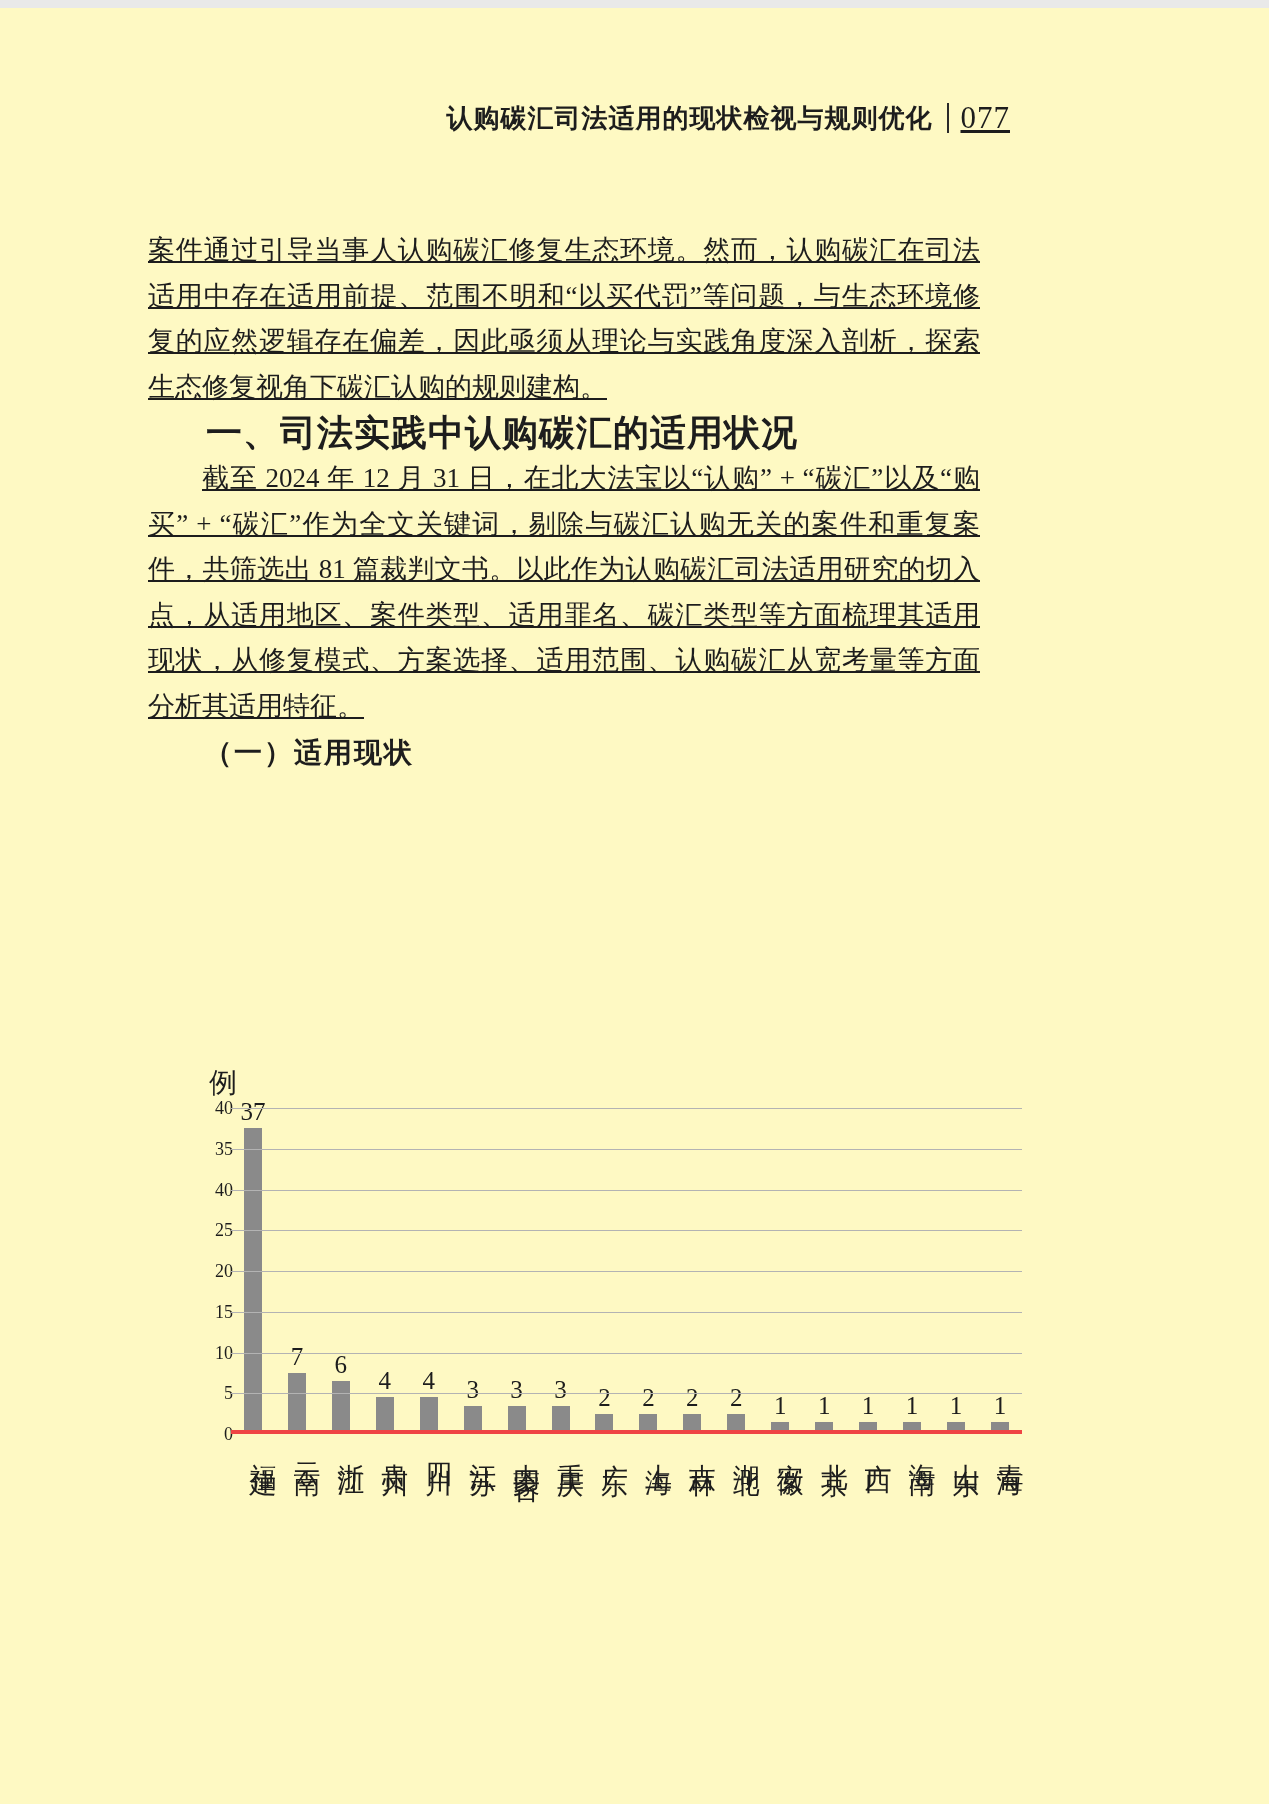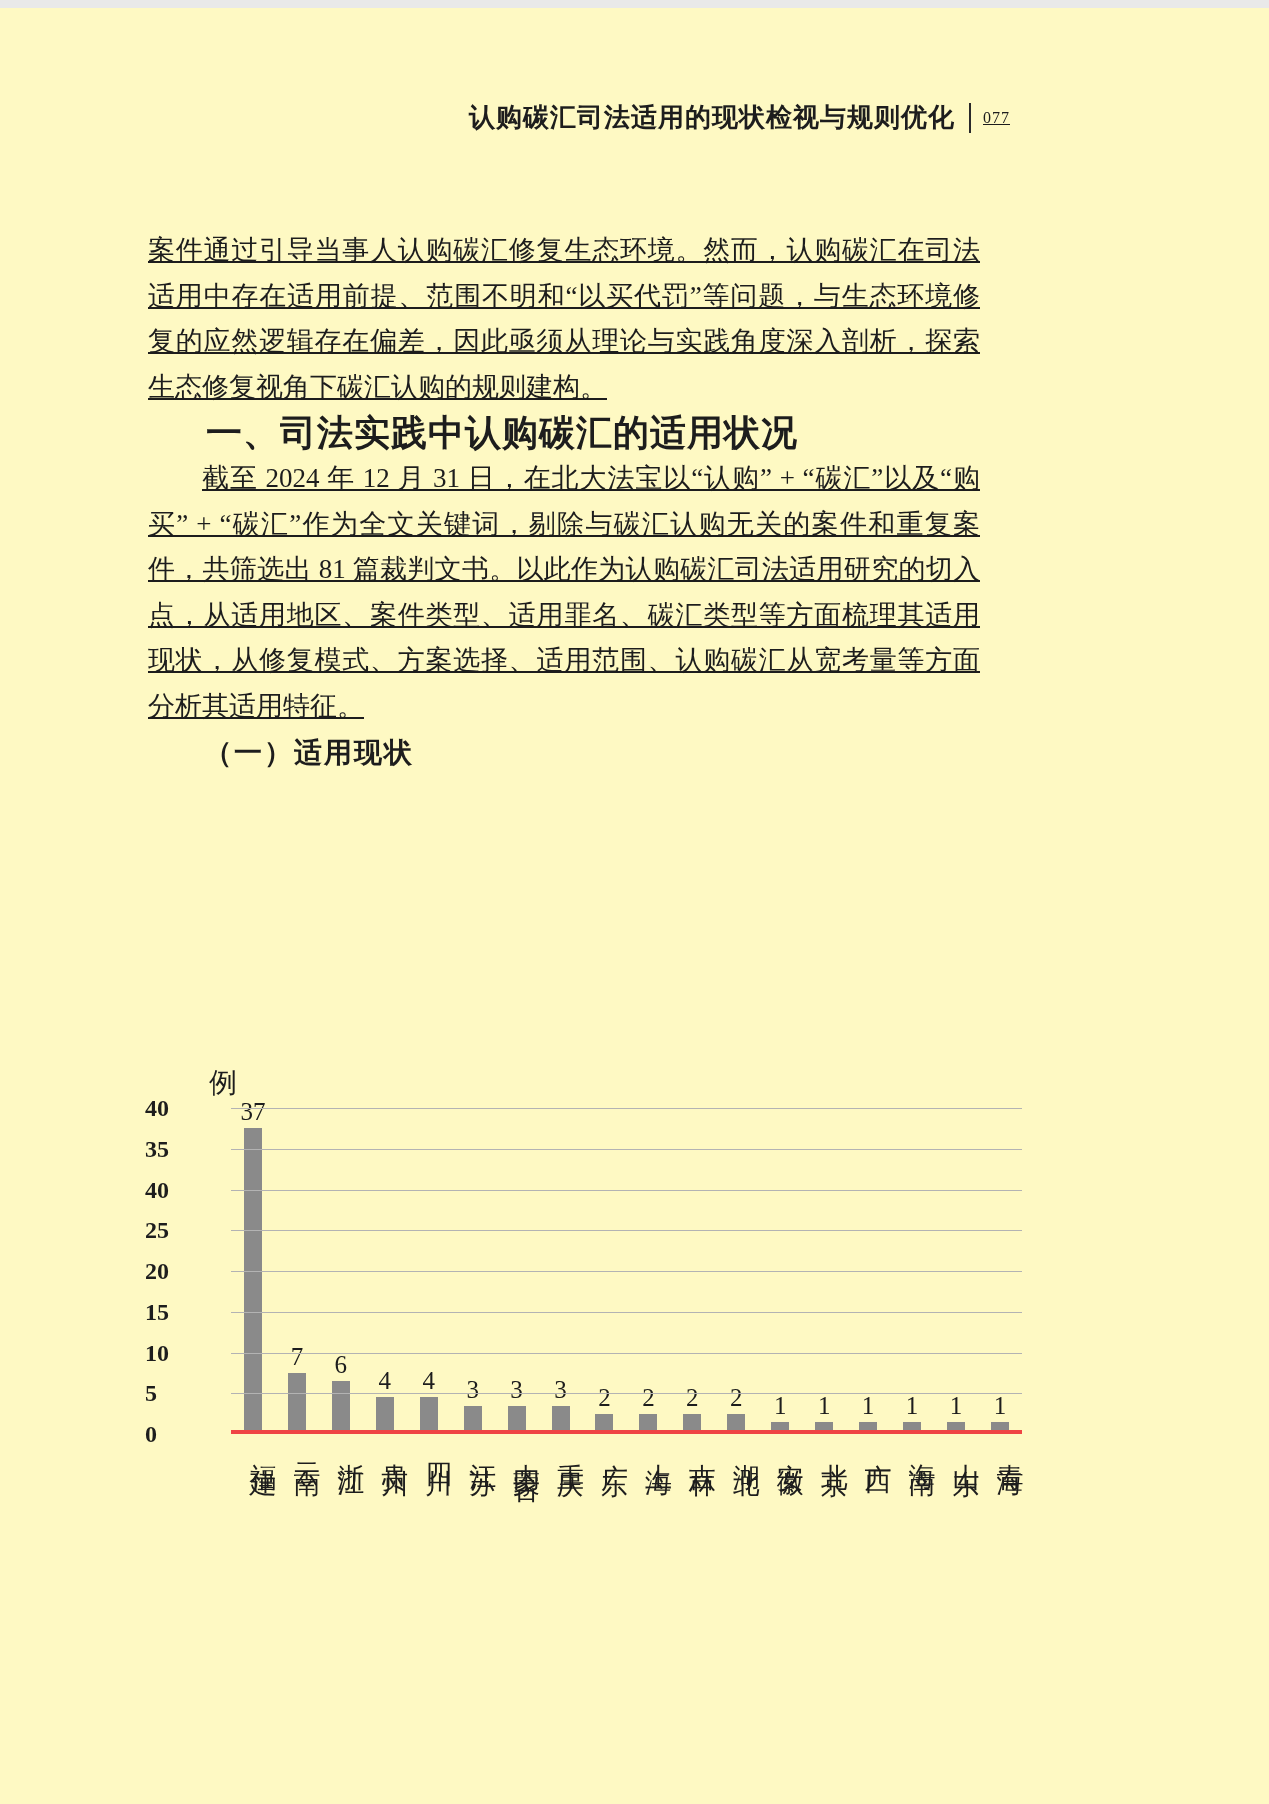--- a/index.html
+++ b/index.html
@@ -9,42 +9,42 @@
     margin:8px auto; overflow:hidden;
     font-family:"Liberation Serif","DejaVu Serif",serif; color:#1d1d1d;
   }
   
   .header {
     position:absolute; top:92px; right:259px; display:flex; align-items:center;
     font-size:26px;
   }
   .header-title { font-weight:700; letter-spacing:1px; }
   .header-sep { width:2px; height:30px; background:#2a2a2a; margin:0 12px 0 14px; }
-  .header-page { font-size:16px; letter-spacing:1px;text-decoration:underline; }
+  .header-page { font-size:31px; letter-spacing:1px;text-decoration:underline; }
   
   .body-text {
     position:absolute; left:148px; top:220px; width:832px;
     font-size:27px; line-height:45.6px; text-align:justify;
     text-justify:inter-ideograph;
   }
   .para { text-indent:2em;text-decoration:underline; }
   .para.no-indent { text-indent:0; }
   .section-heading {
     font-family:"Liberation Sans","DejaVu Sans",sans-serif;
     font-size:36px; font-weight:700; padding-left:58px; letter-spacing:1px;
   }
   .subsection-heading {
     font-size:28px; font-weight:700; padding-left:56px; letter-spacing:2px;
   }
   
   .chart { position:absolute; left:0; top:1056px; width:1269px; height:450px; }
   .chart-unit { position:absolute; left:209px; top:0; font-size:28px; }
   .y-tick {
-    position:absolute; left:145px; width:88px; 
-    font-size:24px; line-height:32px;font-weight:bold;
+    position:absolute; left:145px; width:88px; text-align:right;
+    font-size:18px; line-height:32px;
   }
   .plot {
     position:absolute; left:231px; top:44px; width:791px; height:326px;
     border-bottom:4px solid #ef4444;
   }
   .gridline { position:absolute; left:0; right:0; height:1px; background:#b3b3b3; }
   .bars { position:absolute; left:0; top:0; width:100%; height:100%; display:flex; }
   .bar-slot { flex:1; position:relative; height:100%; }
   .bar {
     position:absolute; bottom:0; left:50%; transform:translateX(-50%);

